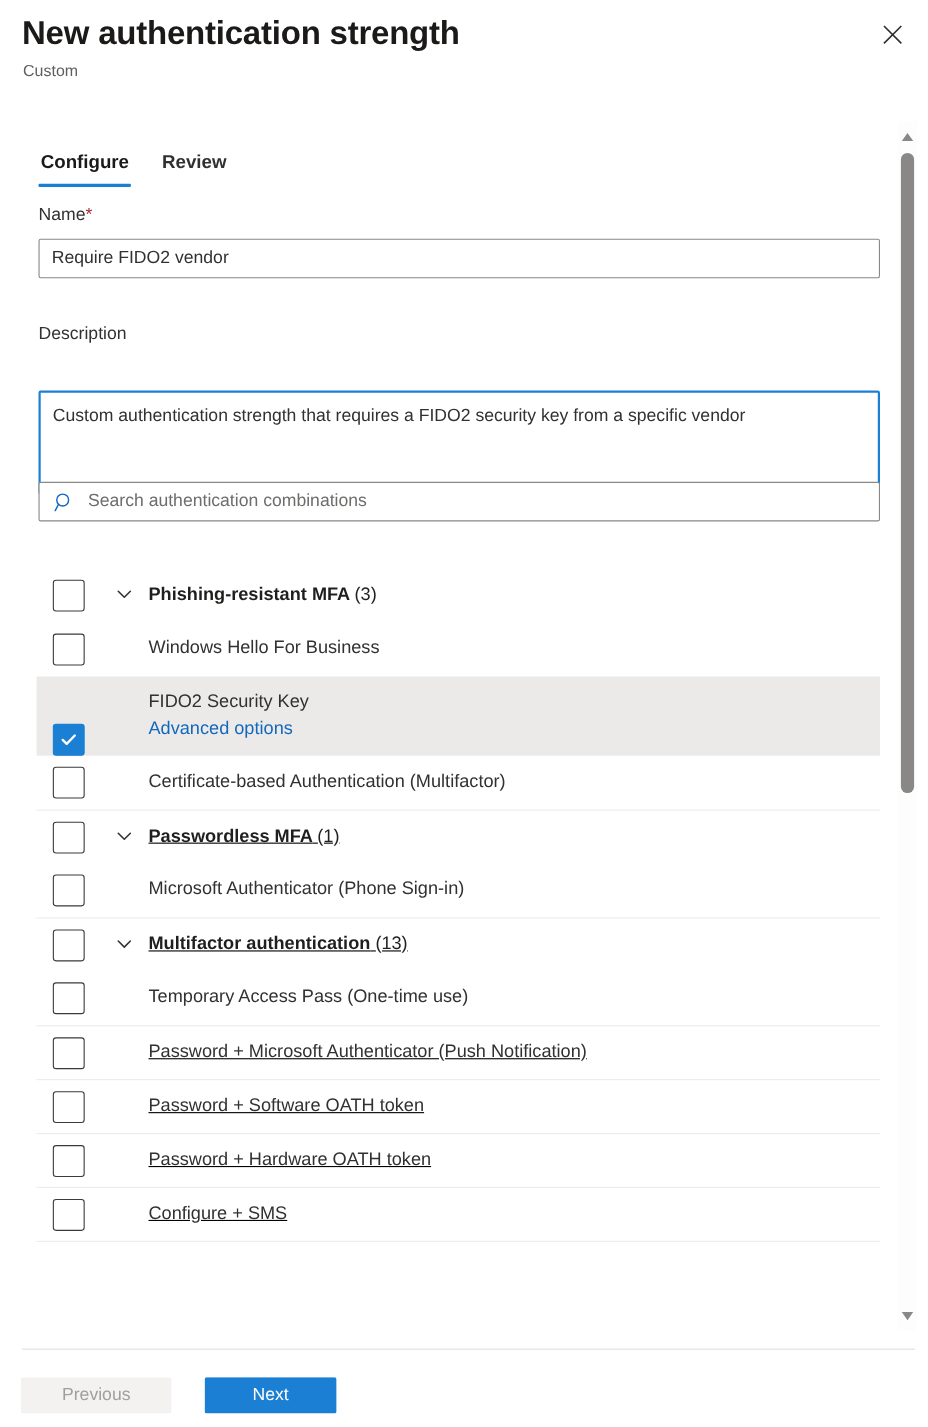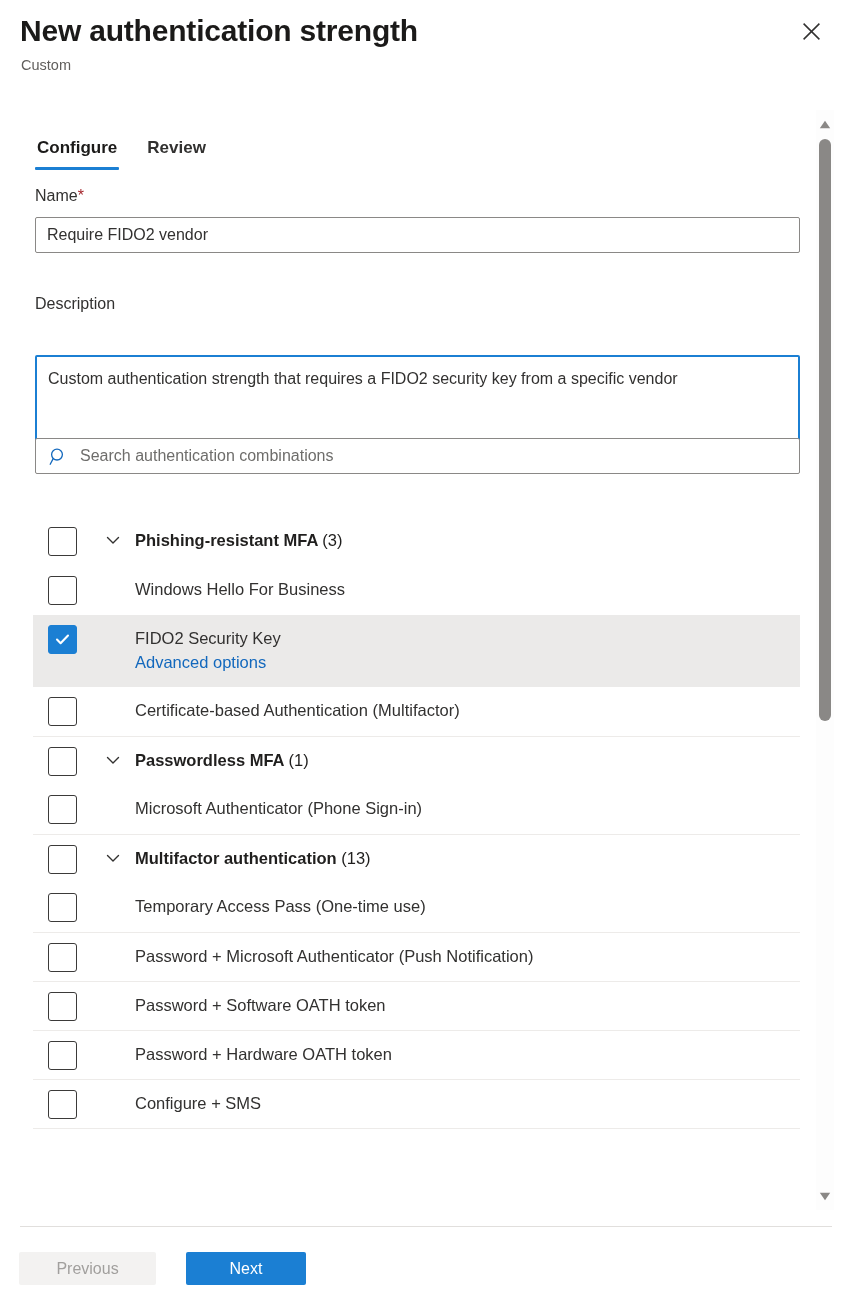--- a/index.html
+++ b/index.html
@@ -79,22 +79,22 @@
 
   
   .list {
     position:absolute; left:33px; top:517px; width:767px; height:691px;
     overflow:hidden;
   }
   .row {
     position:relative; display:flex; align-items:flex-start;
     min-height:49px; background:transparent;
   }
-  .row.sep { border-top:1px solid #edebe9; }
-  .row.selected { background:#ebeae9; }
+  .row.sep { border-top:1px solid #edebe9;text-decoration:underline; }
+  .row.selected { background:#ebeae9;align-items:flex-end; }
   .cb-cell { width:58px; flex:none; display:flex; justify-content:center; padding-top:10px; }
   .chev-cell { width:44px; flex:none; display:flex; justify-content:center; padding-top:15px; }
   .chev-cell.blank { width:44px; }
   .txt-cell { flex:1; padding-top:12px; padding-bottom:12px; padding-right:10px; }
 
   .cb {
     width:29px; height:29px; border:1px solid #3b3a39; border-radius:3px;
     background:#fff; cursor:pointer; display:flex; align-items:center; justify-content:center;
   }
   .cb.checked { background:#1b7fd3; border-color:#1b7fd3; }

